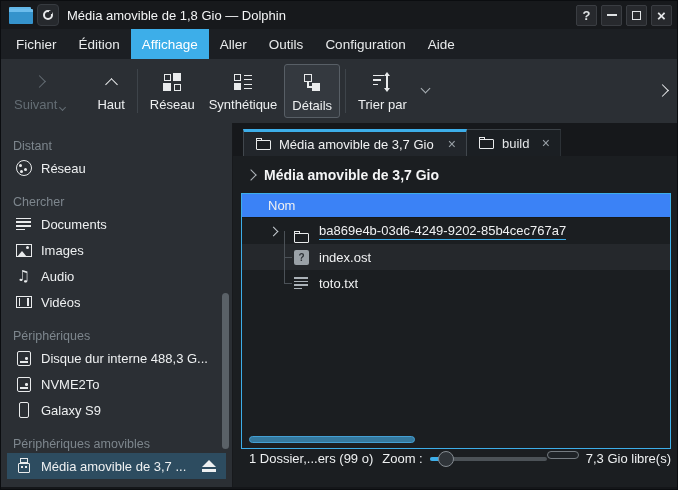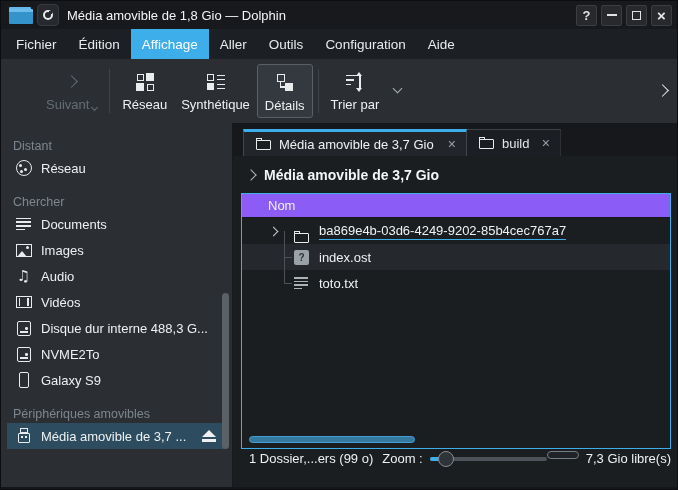--- a/index.html
+++ b/index.html
@@ -28,21 +28,21 @@
   .glyph-max { width:9px; height:9px; border:1.6px solid #dfe2e4; }
   .glyph-close { font-size:15px; line-height:1; color:#e6e8ea; }
   
   .menubar { height:30px; background:#1c1f23; display:flex; align-items:stretch; padding-left:4px; font-size:13.5px; }
   .menu-item { display:flex; align-items:center; padding:0 11px; color:#e9ebec; }
   .menu-item.active { background:#3daee9; color:#ffffff; }
   
   .toolbar { height:64px; background:#2b2f34; display:flex; align-items:center; padding:0 6px; position:relative; }
   .tb-btn { height:54px; display:flex; flex-direction:column; align-items:center; justify-content:flex-start;
       gap:6px; padding:8px 7px 0; font-size:13px; color:#eef0f1; position:relative; }
-  .tb-btn.disabled { color:#646d74;margin-left:32px; }
+  .tb-btn.disabled { color:#646d74; }
   .tb-btn .lblrow { display:flex; align-items:flex-end; gap:3px; }
   .tb-sel { border:1px solid #585f66; border-radius:3px; background:#34393f; }
   .tb-sep { width:1px; height:44px; background:#3e444a; margin:0 5px; }
   .chev { display:inline-block; width:9px; height:9px; border-top:1.7px solid currentColor; border-right:1.7px solid currentColor; }
   .chev.l { transform:rotate(-135deg); }
   .chev.r { transform:rotate(45deg); }
   .chev.u { transform:rotate(-45deg); margin-top:5px;}
   .caret { display:inline-block; width:5px; height:5px; border-top:1.4px solid #aab0b5; border-right:1.4px solid #aab0b5;
       transform:rotate(135deg); margin-bottom:2px;}
   .tb-icon { height:19px; display:flex; align-items:center; }
@@ -97,21 +97,21 @@
   .tab.inactive { width:94px; background:#1b1f23; border-top:1px solid #3c4247; border-right:1px solid #2c3136; color:#e3e5e7; }
   .tab .tab-close { margin-left:auto; color:#9aa1a7; font-size:14px; line-height:1; }
   .folder-oic { width:15px; height:12px; position:relative; flex:none; }
   .folder-oic .tb2 { position:absolute; top:0; left:0; width:6px; height:3px; border:1.4px solid #e9ebec; border-bottom:none; }
   .folder-oic .bd2 { position:absolute; top:2px; left:0; width:15px; height:10px; border:1.4px solid #e9ebec; border-radius:1px; background:#1b1e21;}
   .breadcrumb { height:37px; display:flex; align-items:center; padding-left:14px; gap:9px; }
   .bc-chev { width:8px; height:8px; border-top:1.6px solid #aeb4b9; border-right:1.6px solid #aeb4b9; transform:rotate(45deg); }
   .bc-text { font-size:14px; font-weight:bold; color:#f4f5f6; }
   
   .view { margin:0 6px 0 8px; height:256px; border:1px solid #3daee9; background:#1b1e21; position:relative; overflow:hidden; }
-  .view-header { height:24px; background:#8b5cf6; border-bottom:1px solid #15181a; display:flex; align-items:center;
+  .view-header { height:24px; background:#3b82f6; border-bottom:1px solid #15181a; display:flex; align-items:center;
        padding-left:26px; font-size:13px; color:#f0f1f2; }
   .frow { height:26px; display:flex; align-items:center; position:relative; font-size:13px;text-align:right; }
   .frow.alt { background:#25282c; }
   .expander { position:absolute; left:28px; width:7px; height:7px; border-top:1.6px solid #c7cdd2; border-right:1.6px solid #c7cdd2;
       transform:rotate(45deg); }
   .tree-v { position:absolute; left:42px; top:-13px; width:1px; height:26px; background:#4b5157; }
   .tree-h { position:absolute; left:42px; top:13px; width:8px; height:1px; background:#4b5157; }
   .fic { position:absolute; left:52px; }
   .fname { position:absolute; left:77px; white-space:nowrap; }
   .fname.hovered { border-bottom:1px solid #3daee9; padding-bottom:1px; }
@@ -175,20 +175,26 @@
   <div class="toolbar">
     <div class="tb-btn disabled">
       <span class="tb-icon">
           <span class="chev r" style="color:#646d74"></span>
         </span>
       <span class="lblrow">
           <span>Suivant</span>
           <span class="caret" style="border-color:#646d74"></span>
         </span>
     </div>
+    <div class="tb-btn" style="margin-left:18px">
+      <span class="tb-icon">
+          <span class="chev u"></span>
+        </span>
+      <span>Haut</span>
+    </div>
     <div class="tb-sep"></div>
     <div class="tb-btn">
       <span class="tb-icon">
           <span class="ic18">
         <span class="sq-o" style="left:1px;top:1px;width:7px;height:7px"></span>
         <span class="sq-f" style="left:10px;top:0;width:8px;height:8px"></span>
         <span class="sq-f" style="left:0;top:10px;width:8px;height:8px"></span>
         <span class="sq-o" style="left:11px;top:11px;width:7px;height:7px"></span>
       </span>
         </span>
@@ -281,20 +287,21 @@
       <div class="side-item">
         <span class="si-icon">
             <span class="vid-ic">
               <i style="left:2px"></i>
               <i style="right:2px"></i>
             </span>
           </span>
         <span class="si-main"><span class="si-label">Vidéos</span></span>
       </div>
 
+      <div class="side-header">Périphériques</div>
       <div class="side-item">
         <span class="si-icon">
             <span class="hdd-ic">
               <i></i>
               <u></u>
             </span>
           </span>
         <span class="si-main">
           <span class="si-label">Disque dur interne 488,3 G...</span>
           <span class="usage-bar"><span class="usage-fill" style="display: block; width: 61%;"></span></span>

